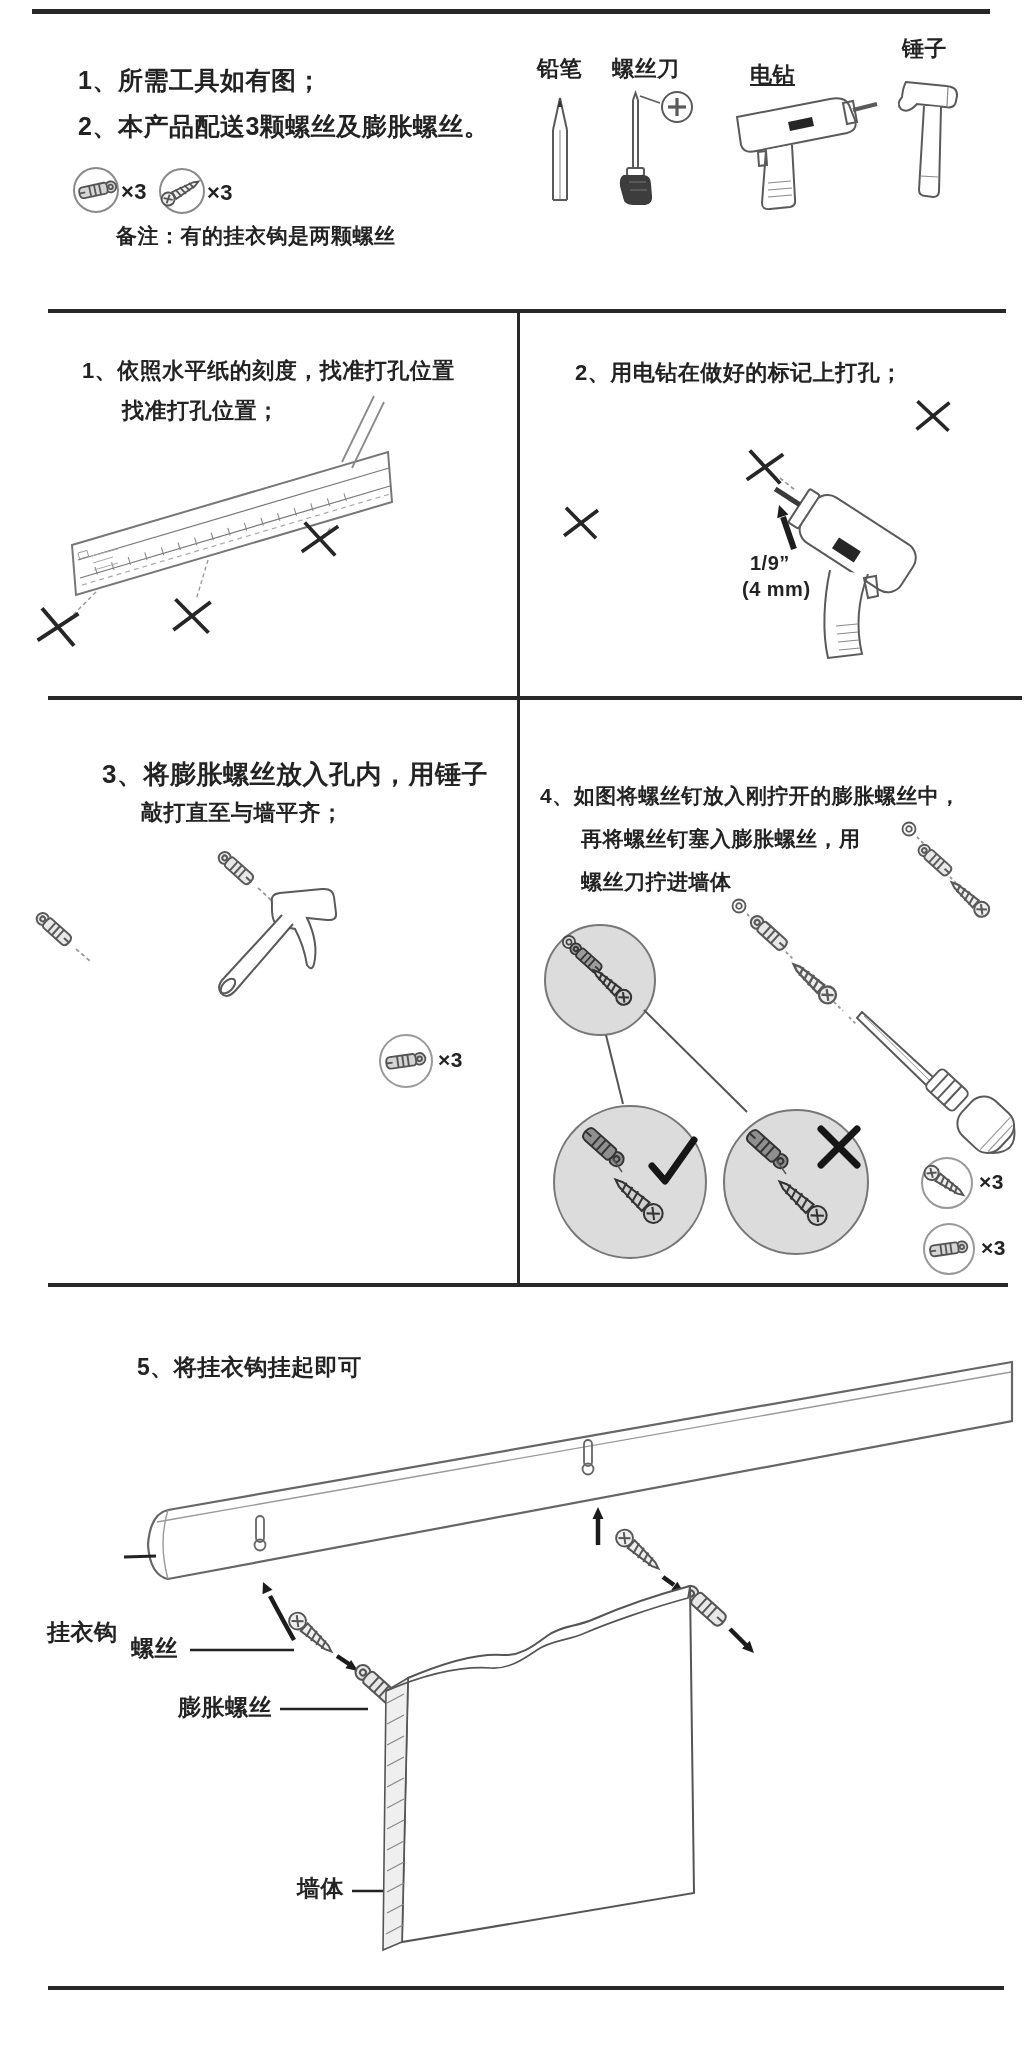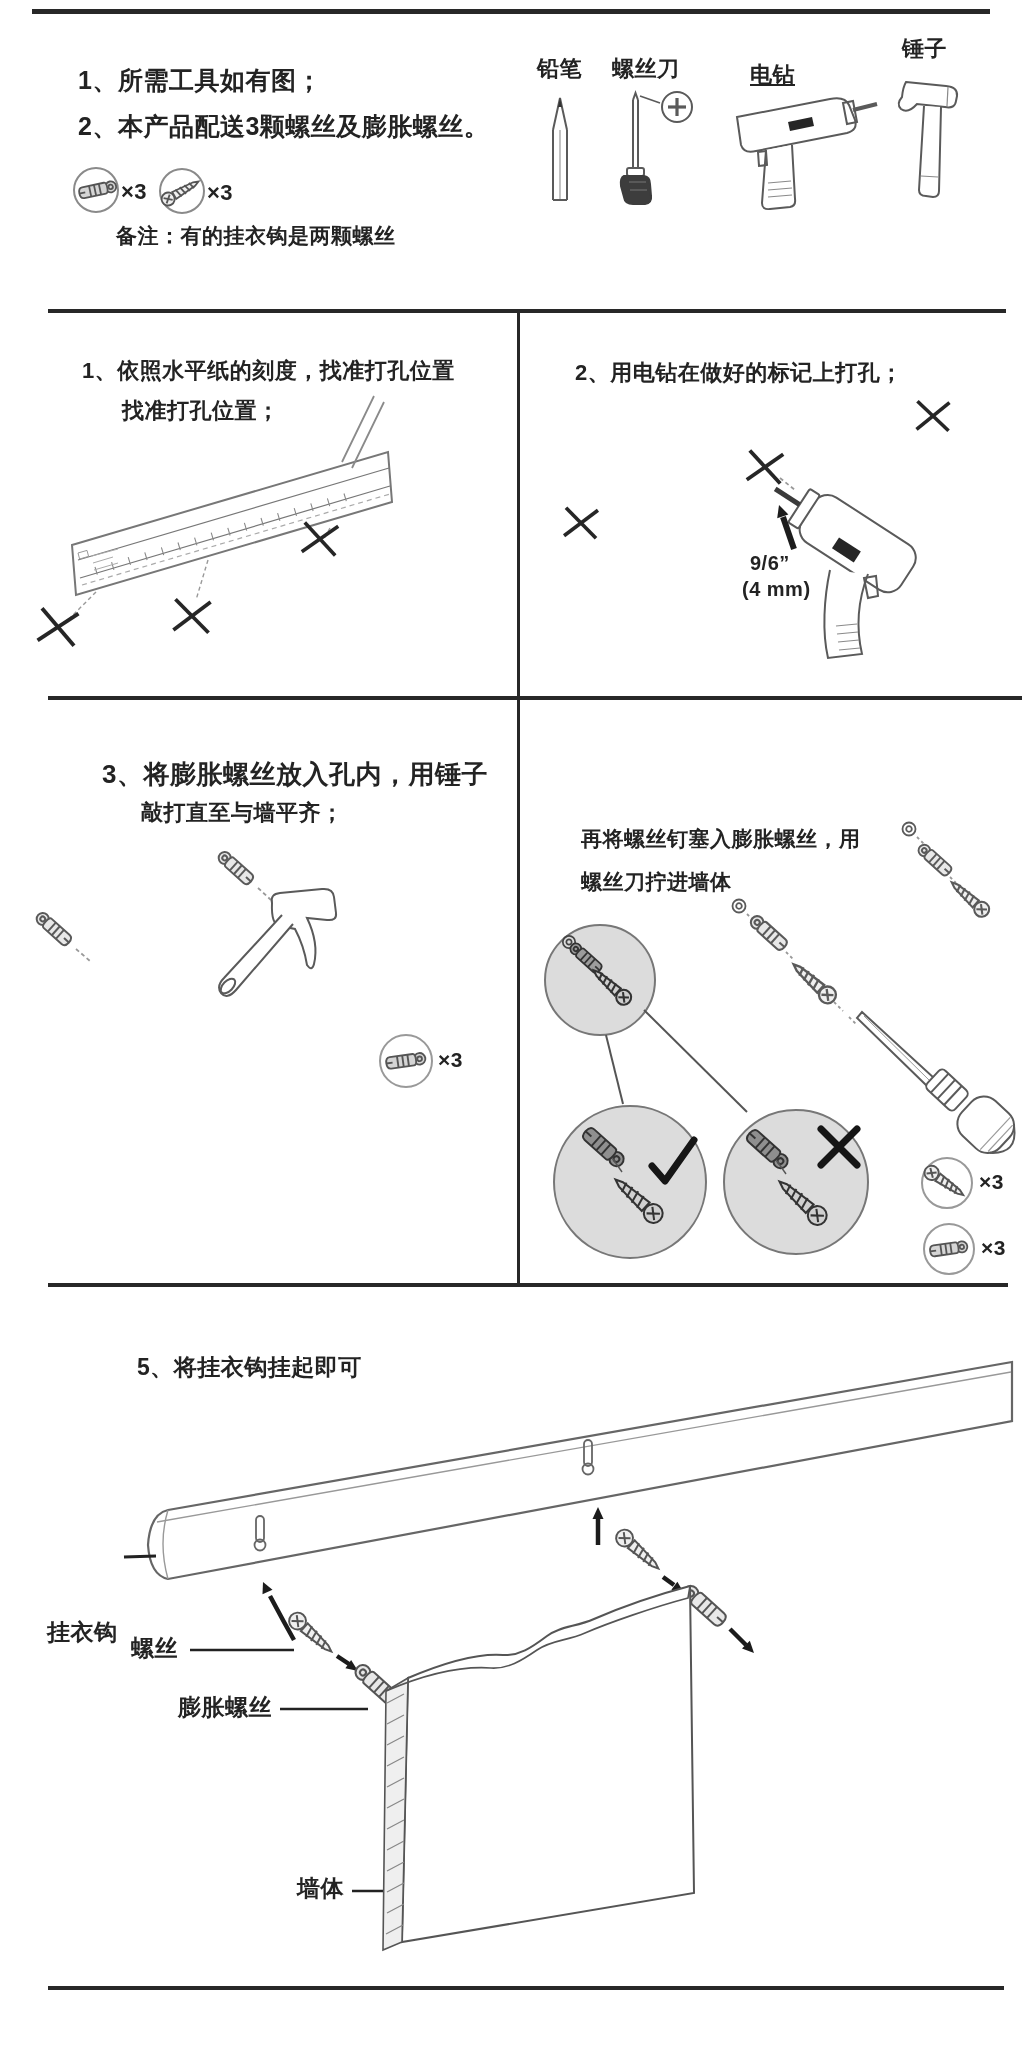--- a/index.html
+++ b/index.html
@@ -281,27 +281,28 @@
 
   <div class="t" style="left:537px;top:56px;font-size:22px;">铅笔</div>
   <div class="t" style="left:612px;top:56px;font-size:22px;">螺丝刀</div>
   <div class="t" style="left:750px;top:62px;font-size:22px;text-decoration:underline;">电钻</div>
   <div class="t" style="left:902px;top:36px;font-size:22px;">锤子</div>
 
   <div class="t" style="left:82px;top:358px;font-size:22px;">1、依照水平纸的刻度，找准打孔位置</div>
   <div class="t" style="left:122px;top:398px;font-size:22px;">找准打孔位置；</div>
 
   <div class="t" style="left:575px;top:360px;font-size:22px;">2、用电钻在做好的标记上打孔；</div>
-  <div class="t" style="left:750px;top:552px;font-size:20px;">9/6”</div>
+  <div class="t" style="left:750px;top:552px;font-size:20px;">1/9”</div>
   <div class="t" style="left:742px;top:578px;font-size:20px;">(4 mm)</div>
 
   <div class="t" style="left:102px;top:760px;font-size:26px;">3、将膨胀螺丝放入孔内，用锤子</div>
   <div class="t" style="left:141px;top:800px;font-size:22px;">敲打直至与墙平齐；</div>
   <div class="t" style="left:438px;top:1048px;font-size:21px;">×3</div>
 
+  <div class="t" style="left:540px;top:784px;font-size:21px;">4、如图将螺丝钉放入刚拧开的膨胀螺丝中，</div>
   <div class="t" style="left:581px;top:827px;font-size:21px;">再将螺丝钉塞入膨胀螺丝，用</div>
   <div class="t" style="left:581px;top:870px;font-size:21px;">螺丝刀拧进墙体</div>
   <div class="t" style="left:979px;top:1170px;font-size:21px;">×3</div>
   <div class="t" style="left:981px;top:1236px;font-size:21px;">×3</div>
 
   <div class="t" style="left:137px;top:1354px;font-size:23px;">5、将挂衣钩挂起即可</div>
   <div class="t" style="left:47px;top:1619px;font-size:23px;">挂衣钩</div>
   <div class="t" style="left:131px;top:1635px;font-size:23px;">螺丝</div>
   <div class="t" style="left:178px;top:1694px;font-size:23px;">膨胀螺丝</div>
   <div class="t" style="left:297px;top:1875px;font-size:23px;">墙体</div>

